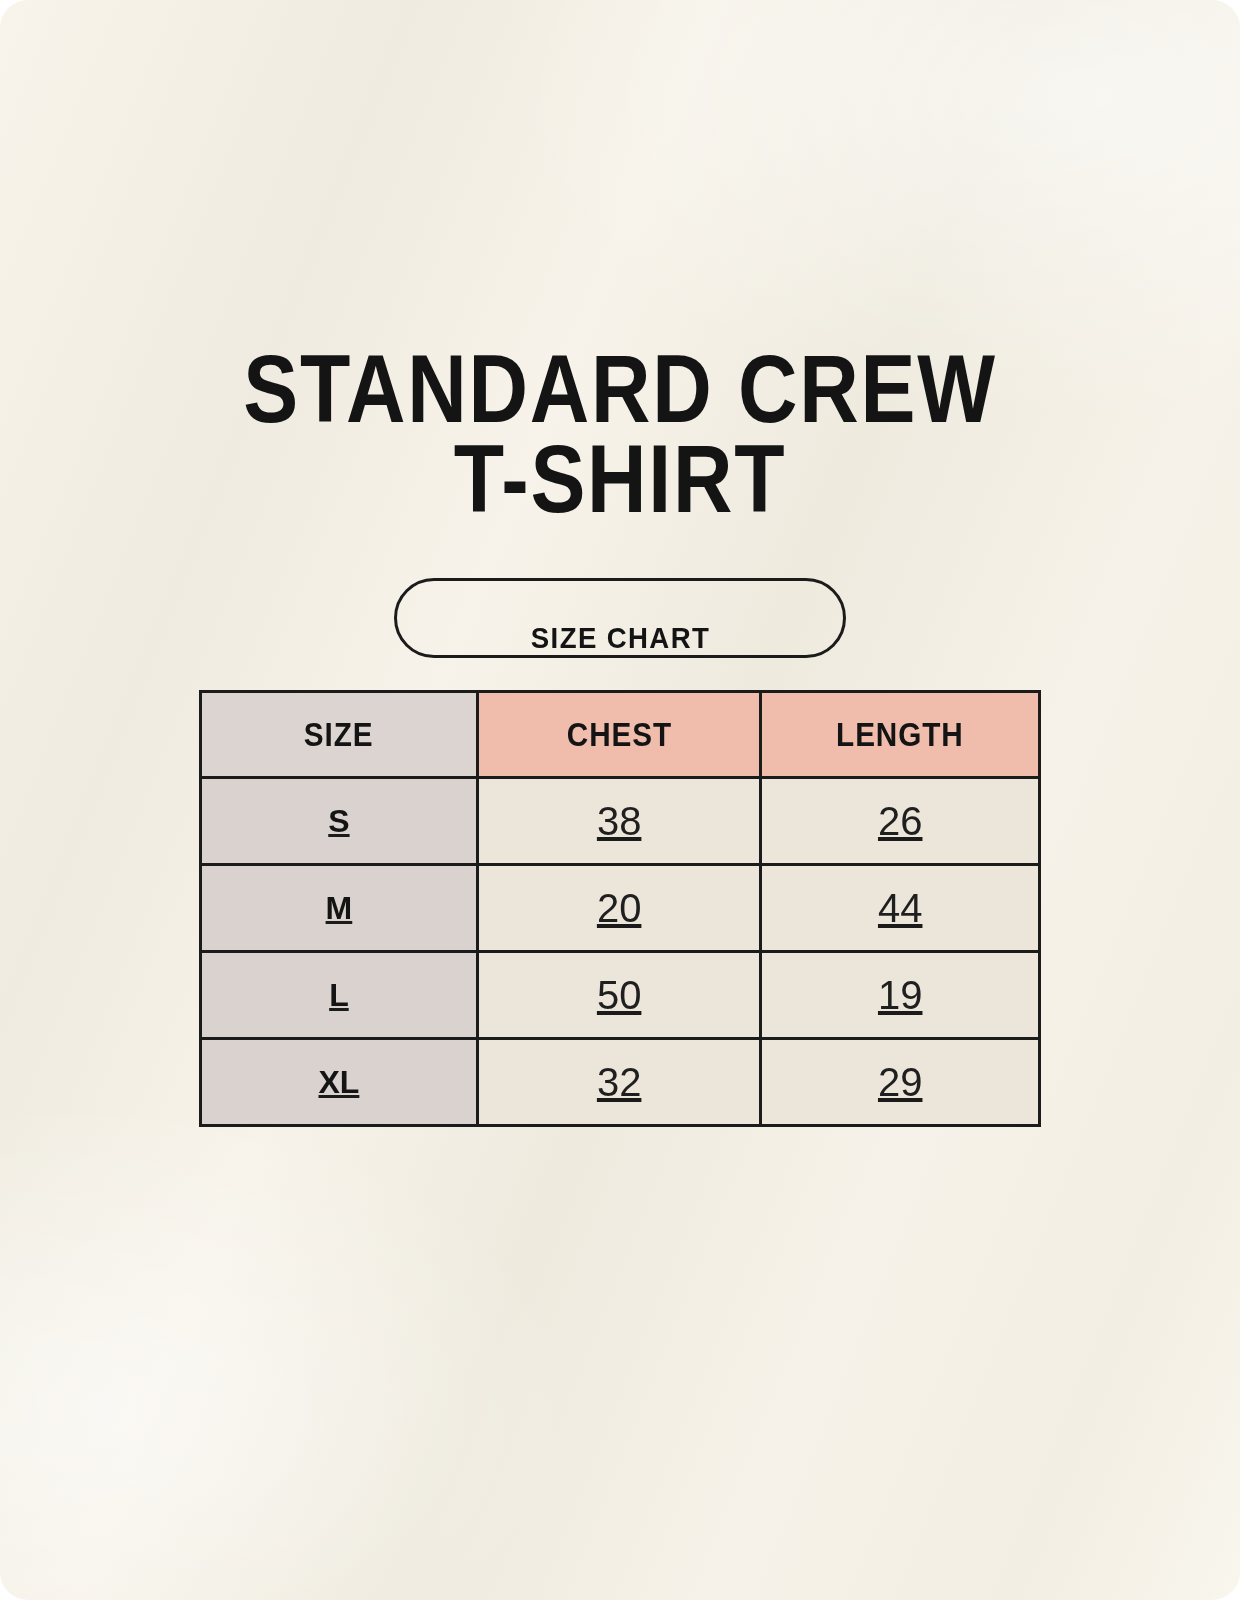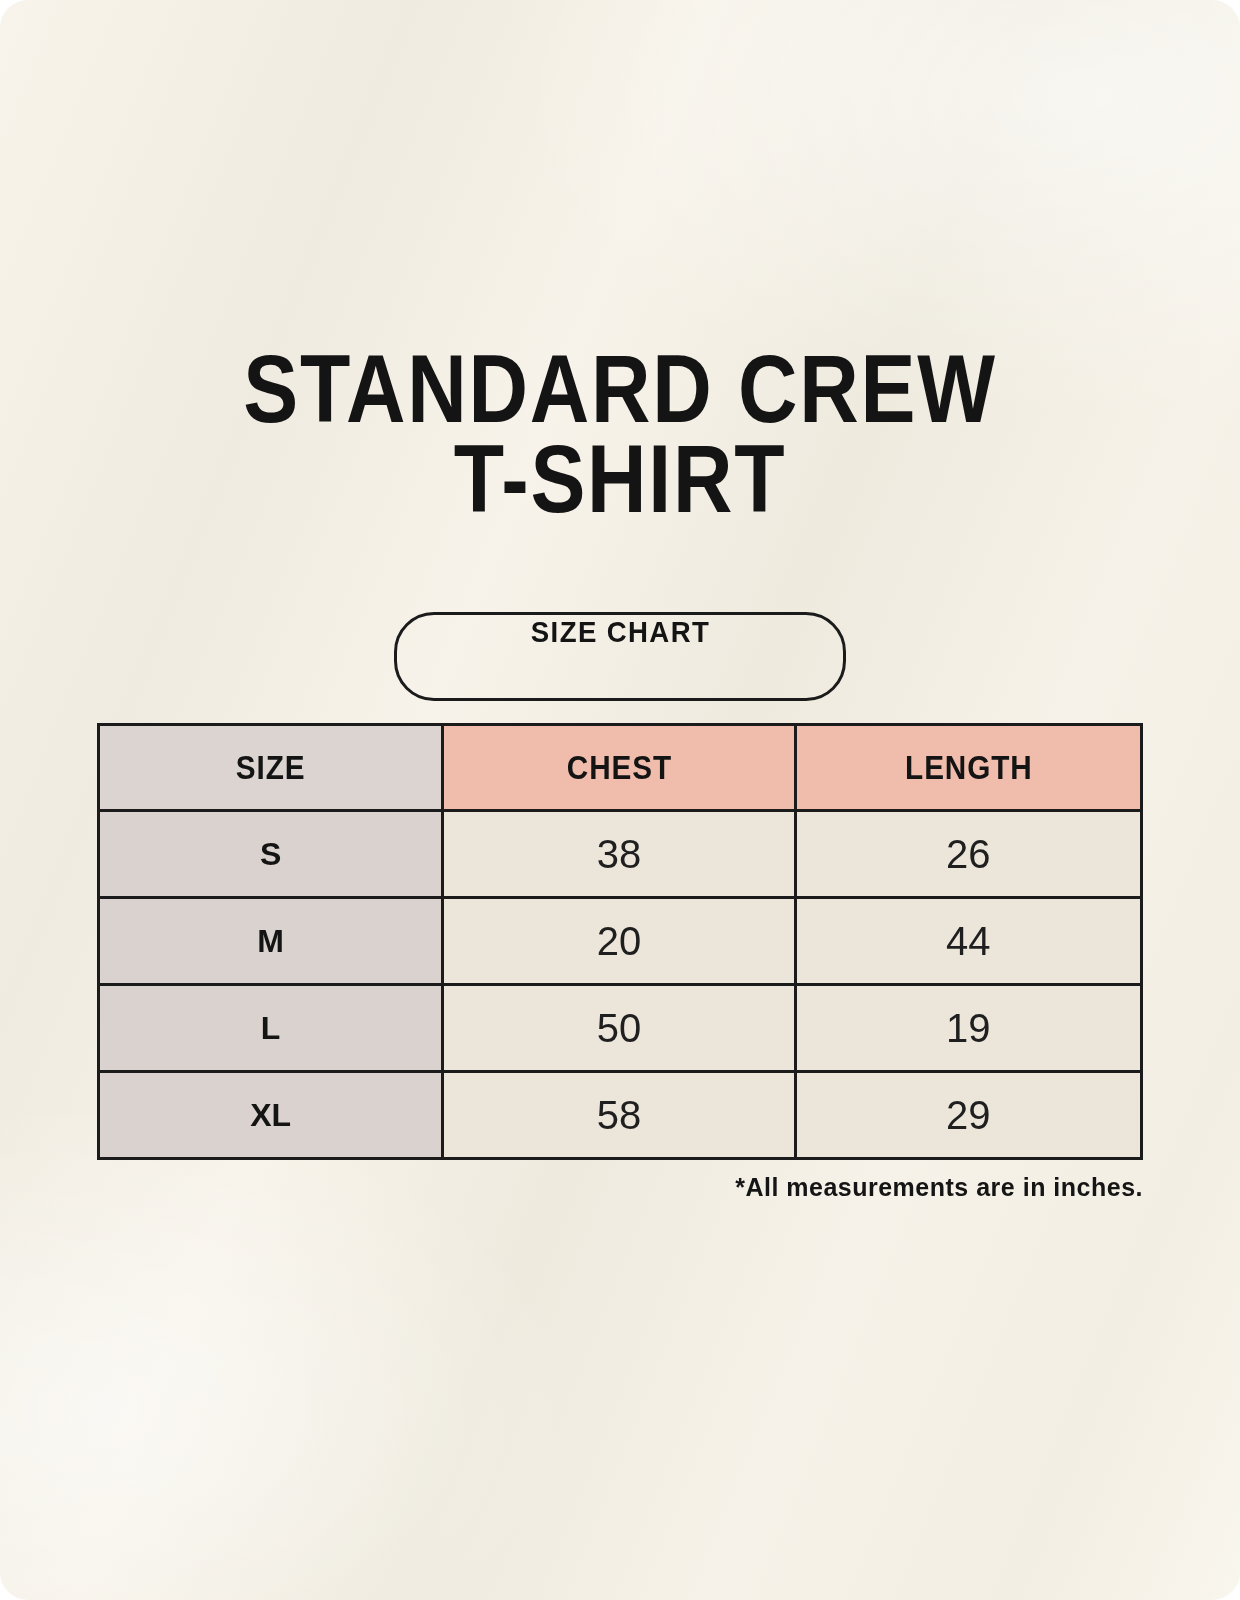--- a/index.html
+++ b/index.html
@@ -39,45 +39,46 @@
     letter-spacing: 2px;
     color: #141414;
   }
   .title .cond {
     display: block;
     transform: scaleX(0.85);
     transform-origin: 50% 50%;
     white-space: nowrap;
   }
   .pill-button {
-    margin: 88px auto 0 auto;
+    margin: 54px auto 0 auto;
     width: 452px;
-    height: 89px;
+    height: 80px;
     border: 3px solid #1b1b1b;
     border-radius: 40px;
     background: transparent;
     display: flex;
-    align-items: flex-start;
+    align-items: flex-end;
     justify-content: center;
     font-size: 30px;
     font-weight: 700;
     letter-spacing: 1.5px;
     color: #141414;
     cursor: pointer;
     box-sizing: border-box;
   }
   .pill-button .cond2 {
     display: inline-block;
     transform: scaleX(0.92);
     transform-origin: 50% 50%;
     white-space: nowrap;
   }
   .table-wrap {
-    width: 1046px;
-    margin: 22px auto 0 auto;
+    width: 842px;
+    margin: 32px auto 0 auto;
+    text-decoration: underline;
   }
   table.size-chart {
     width: 100%;
     border-collapse: collapse;
     table-layout: fixed;
   }
   table.size-chart col.c1 { width: 33%; }
   table.size-chart col.c2 { width: 33.8%; }
   table.size-chart col.c3 { width: 33.2%; }
   table.size-chart th,
@@ -165,22 +166,21 @@
           <td class="data-cell">20</td>
           <td class="data-cell">44</td>
         </tr>
         <tr>
           <td class="size-cell">L</td>
           <td class="data-cell">50</td>
           <td class="data-cell">19</td>
         </tr>
         <tr>
           <td class="size-cell">XL</td>
-          <td class="data-cell">58</td>
+          <td class="data-cell">32</td>
           <td class="data-cell">29</td>
         </tr>
       </tbody>
     </table>
   </div>
 
-  <div class="footnote">*All measurements are in inches.</div>
 
 </div>
 
 </body></html>

